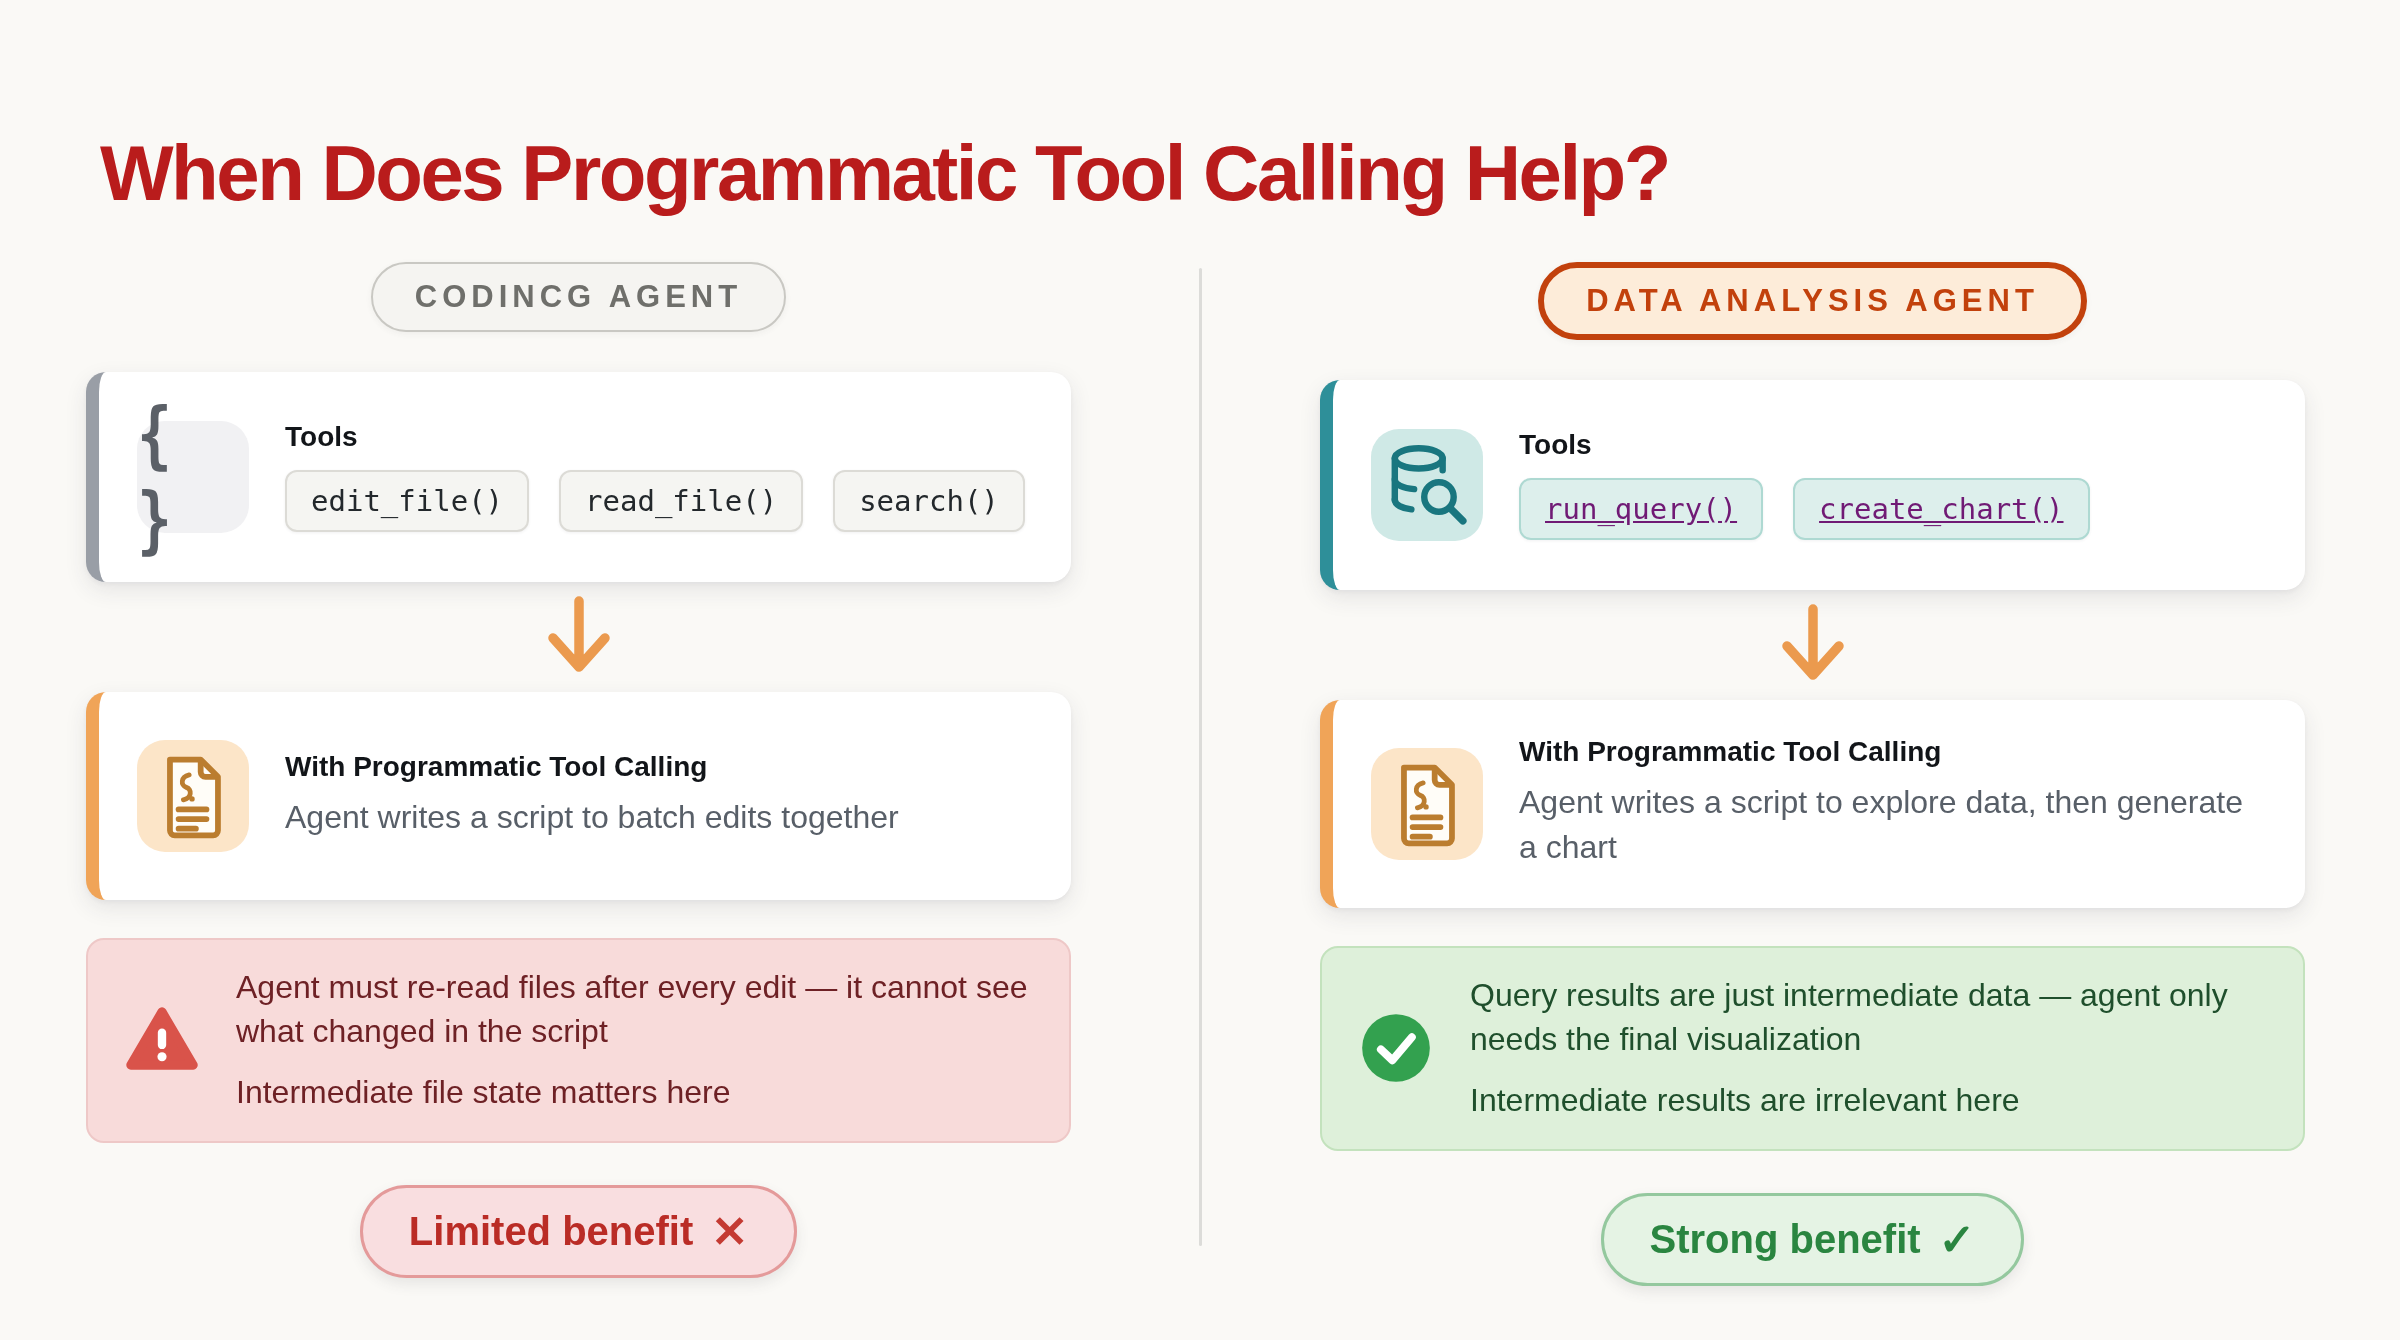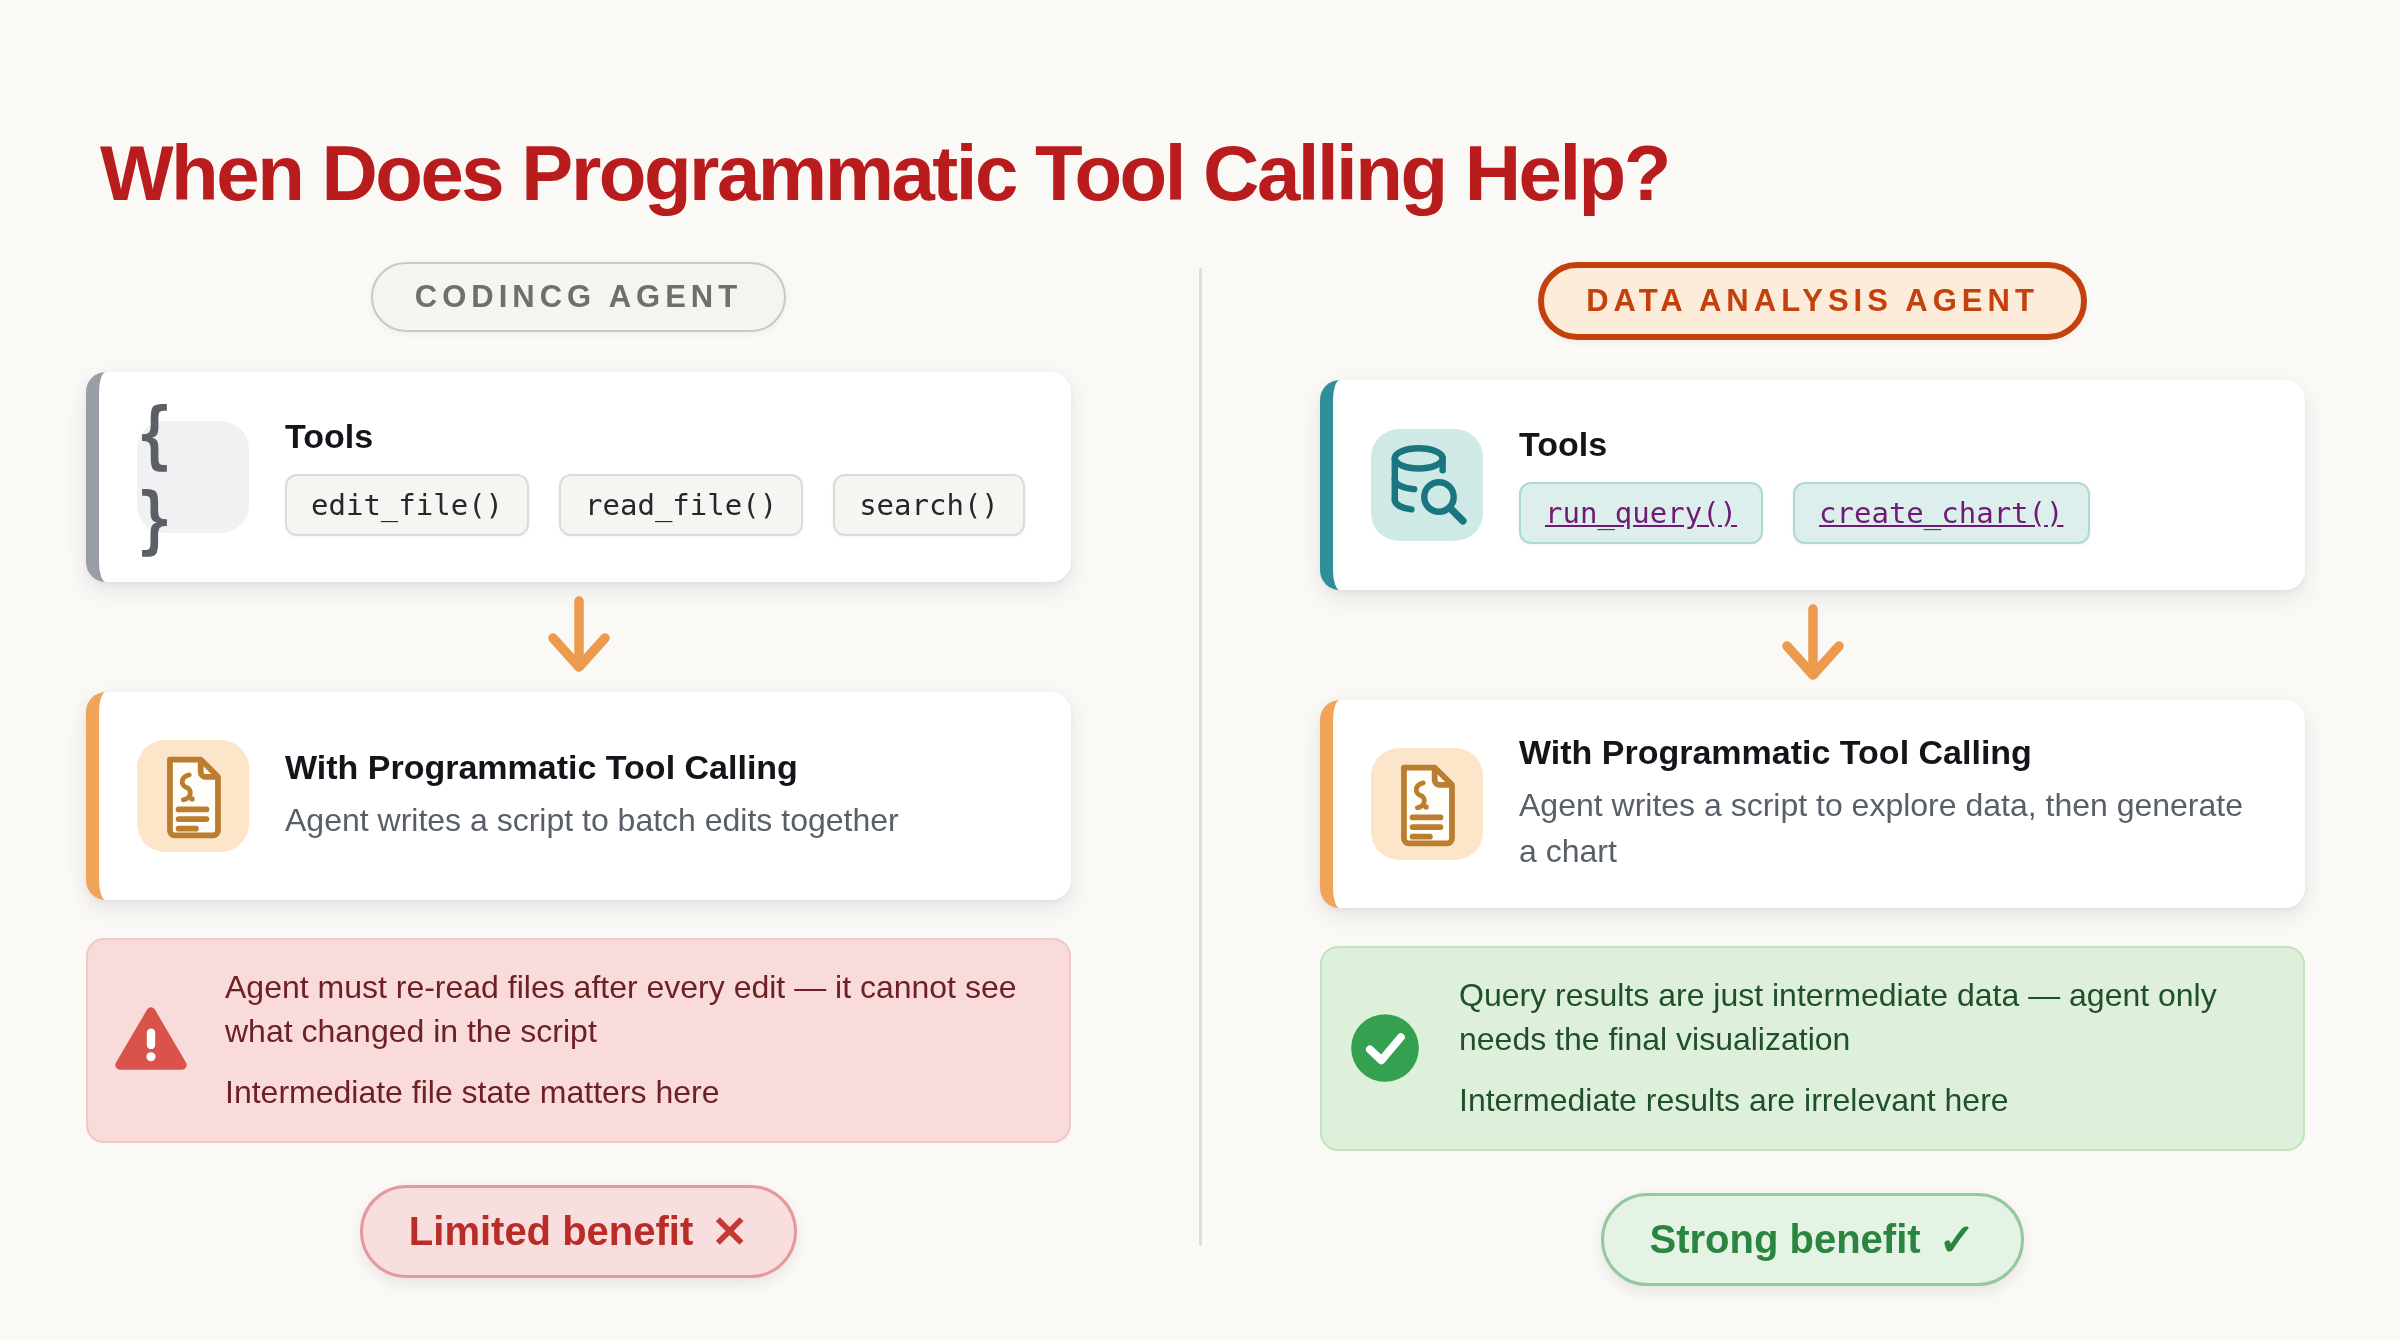--- a/index.html
+++ b/index.html
@@ -50,38 +50,38 @@
   .icon-sq--braces{background:#f1f1f3;}
   .icon-sq--db{background:#cfe9e6;}
   .icon-sq--doc{background:#fce5c8;}
   .braces-glyph{
     font-family:"DejaVu Sans Mono", monospace;
     font-size:58px;font-weight:bold;color:#5b6067;letter-spacing:4px;
     transform:scaleY(1.25);display:inline-block;
   }
 
   .card-body{display:flex;flex-direction:column;justify-content:center;}
-  .card-heading{font-size:34px;font-weight:bold;color:#121519;line-height:1.1;margin:0 0 18px 0;}
+  .card-heading{font-size:28px;font-weight:bold;color:#121519;line-height:1.1;margin:0 0 18px 0;}
   .card-ptc .card-heading{margin:0 0 12px 0;}
   .chip-row{display:flex;gap:30px;}
   .chip{
     font-family:"DejaVu Sans Mono", monospace;font-size:29px;color:#23282c;
     padding:12px 24px;border-radius:12px;white-space:nowrap;
     box-shadow:0 1px 3px rgba(60,60,70,.07);
   }
   .chip--gray{background:#f5f5f2;border:2px solid #dcdbd6;}
   .chip--teal{background:#ddefec;border:2px solid #aed9d2;color:#701a75;text-decoration:underline;}
 
   .arrow-row{text-align:center;margin:14px 0 14px 0;height:82px;}
 
   .ptc-desc{font-size:32px;color:#585f68;line-height:1.42;max-width:730px;margin:0;}
 
   .note{
     margin-top:38px;border-radius:18px;min-height:182px;box-sizing:border-box;
-    display:flex;align-items:center;gap:36px;padding:26px 25px;width:100%;
+    display:flex;align-items:center;gap:36px;padding:26px 36px;width:100%;
   }
   .note--red{background:#f8dbda;border:2px solid #eec8c7;}
   .note--green{background:#def0da;border:2px solid #c3e2bd;}
   .note-icon{flex-shrink:0;width:76px;display:flex;align-items:center;justify-content:center;}
   .note-text{font-size:32px;line-height:1.36;}
   .note--red .note-text{color:#6e2125;}
   .note--green .note-text{color:#1f4f2c;}
   .note-text p{margin:0;}
   .note-text p + p{margin-top:18px;}
 

